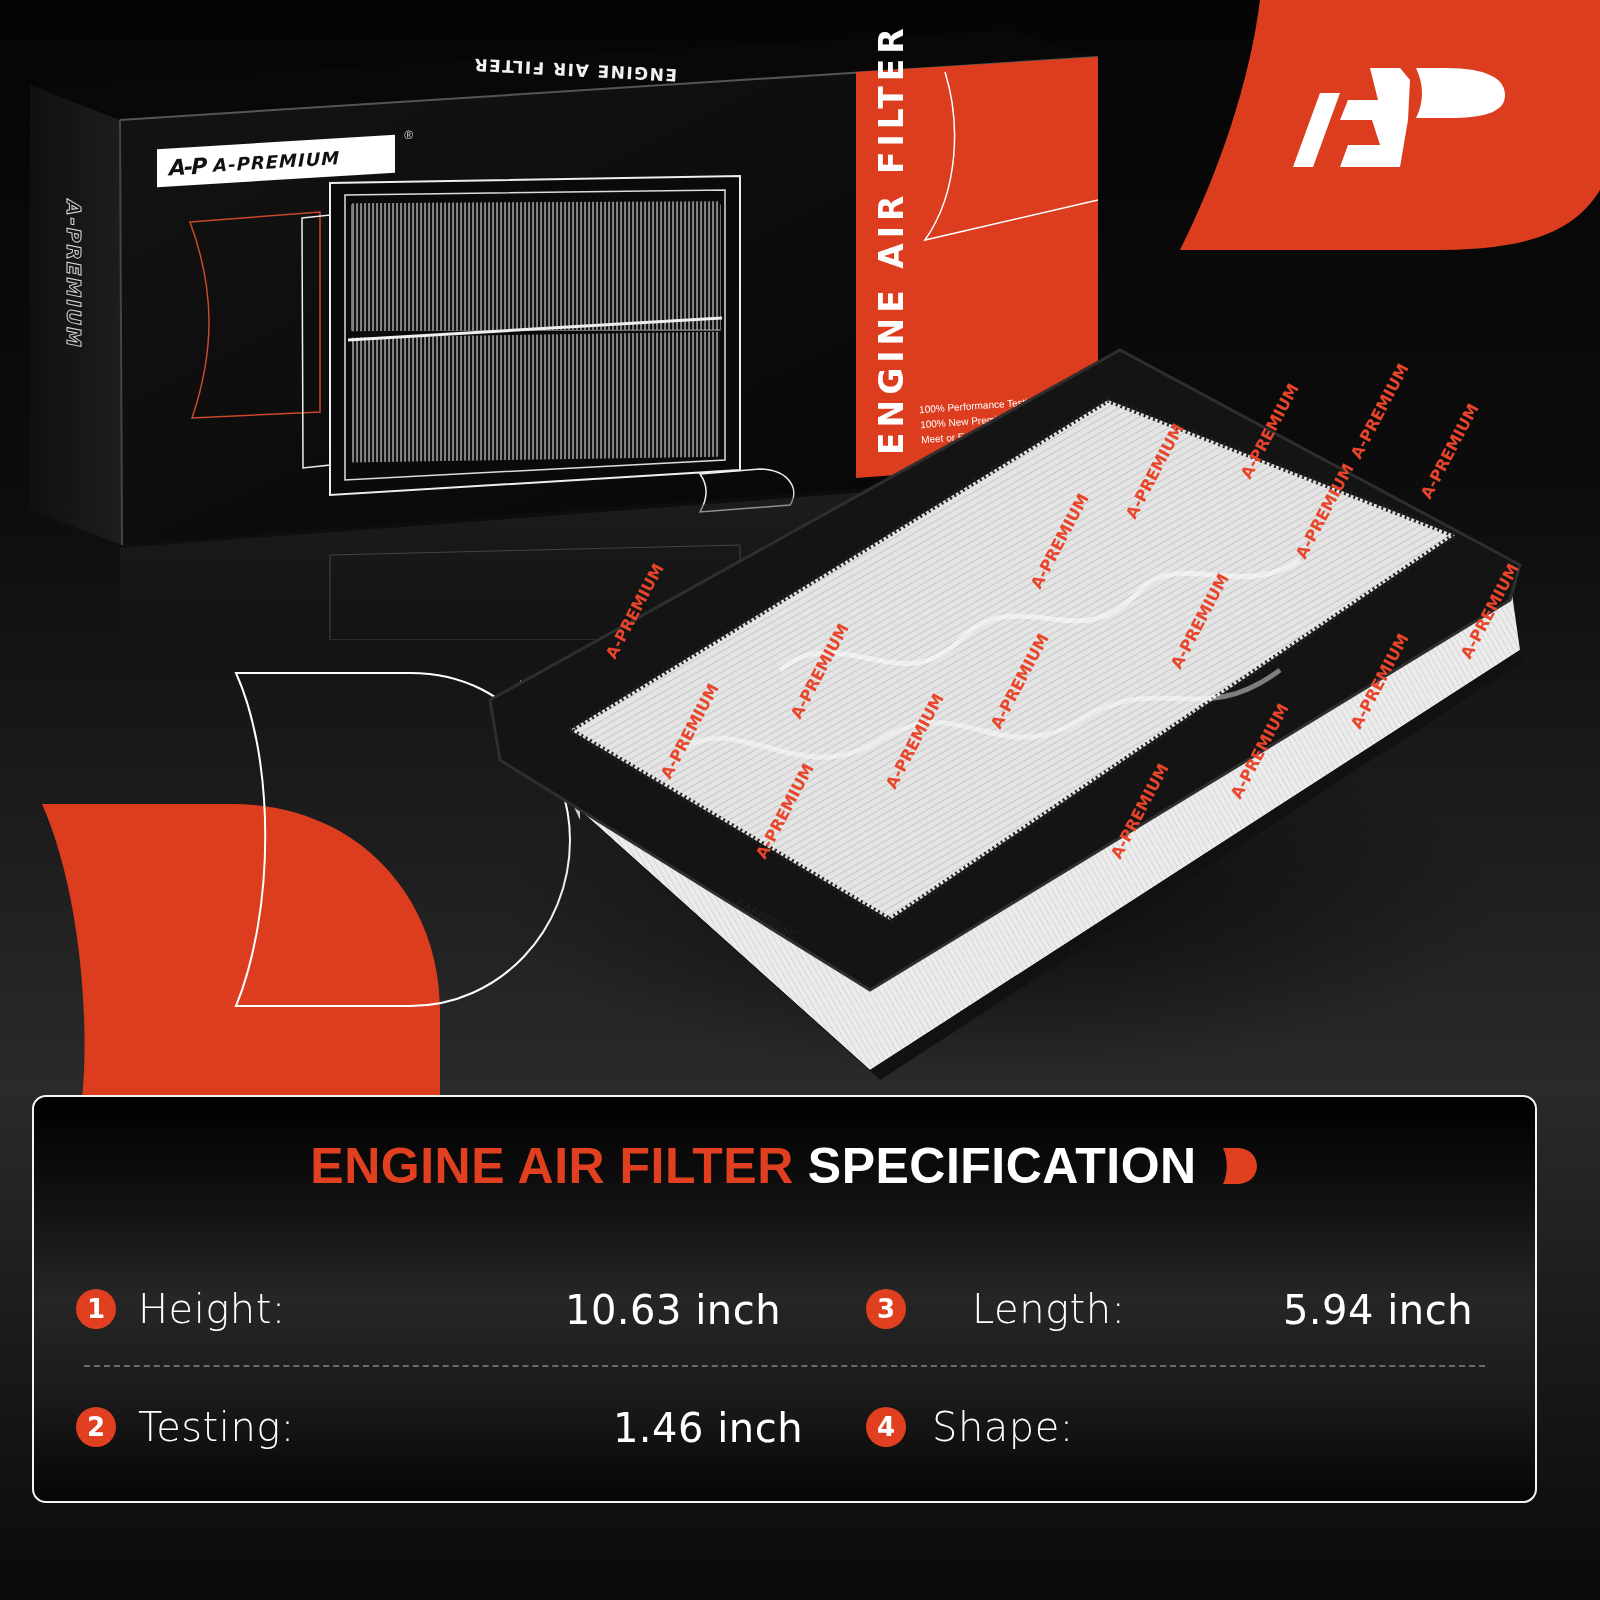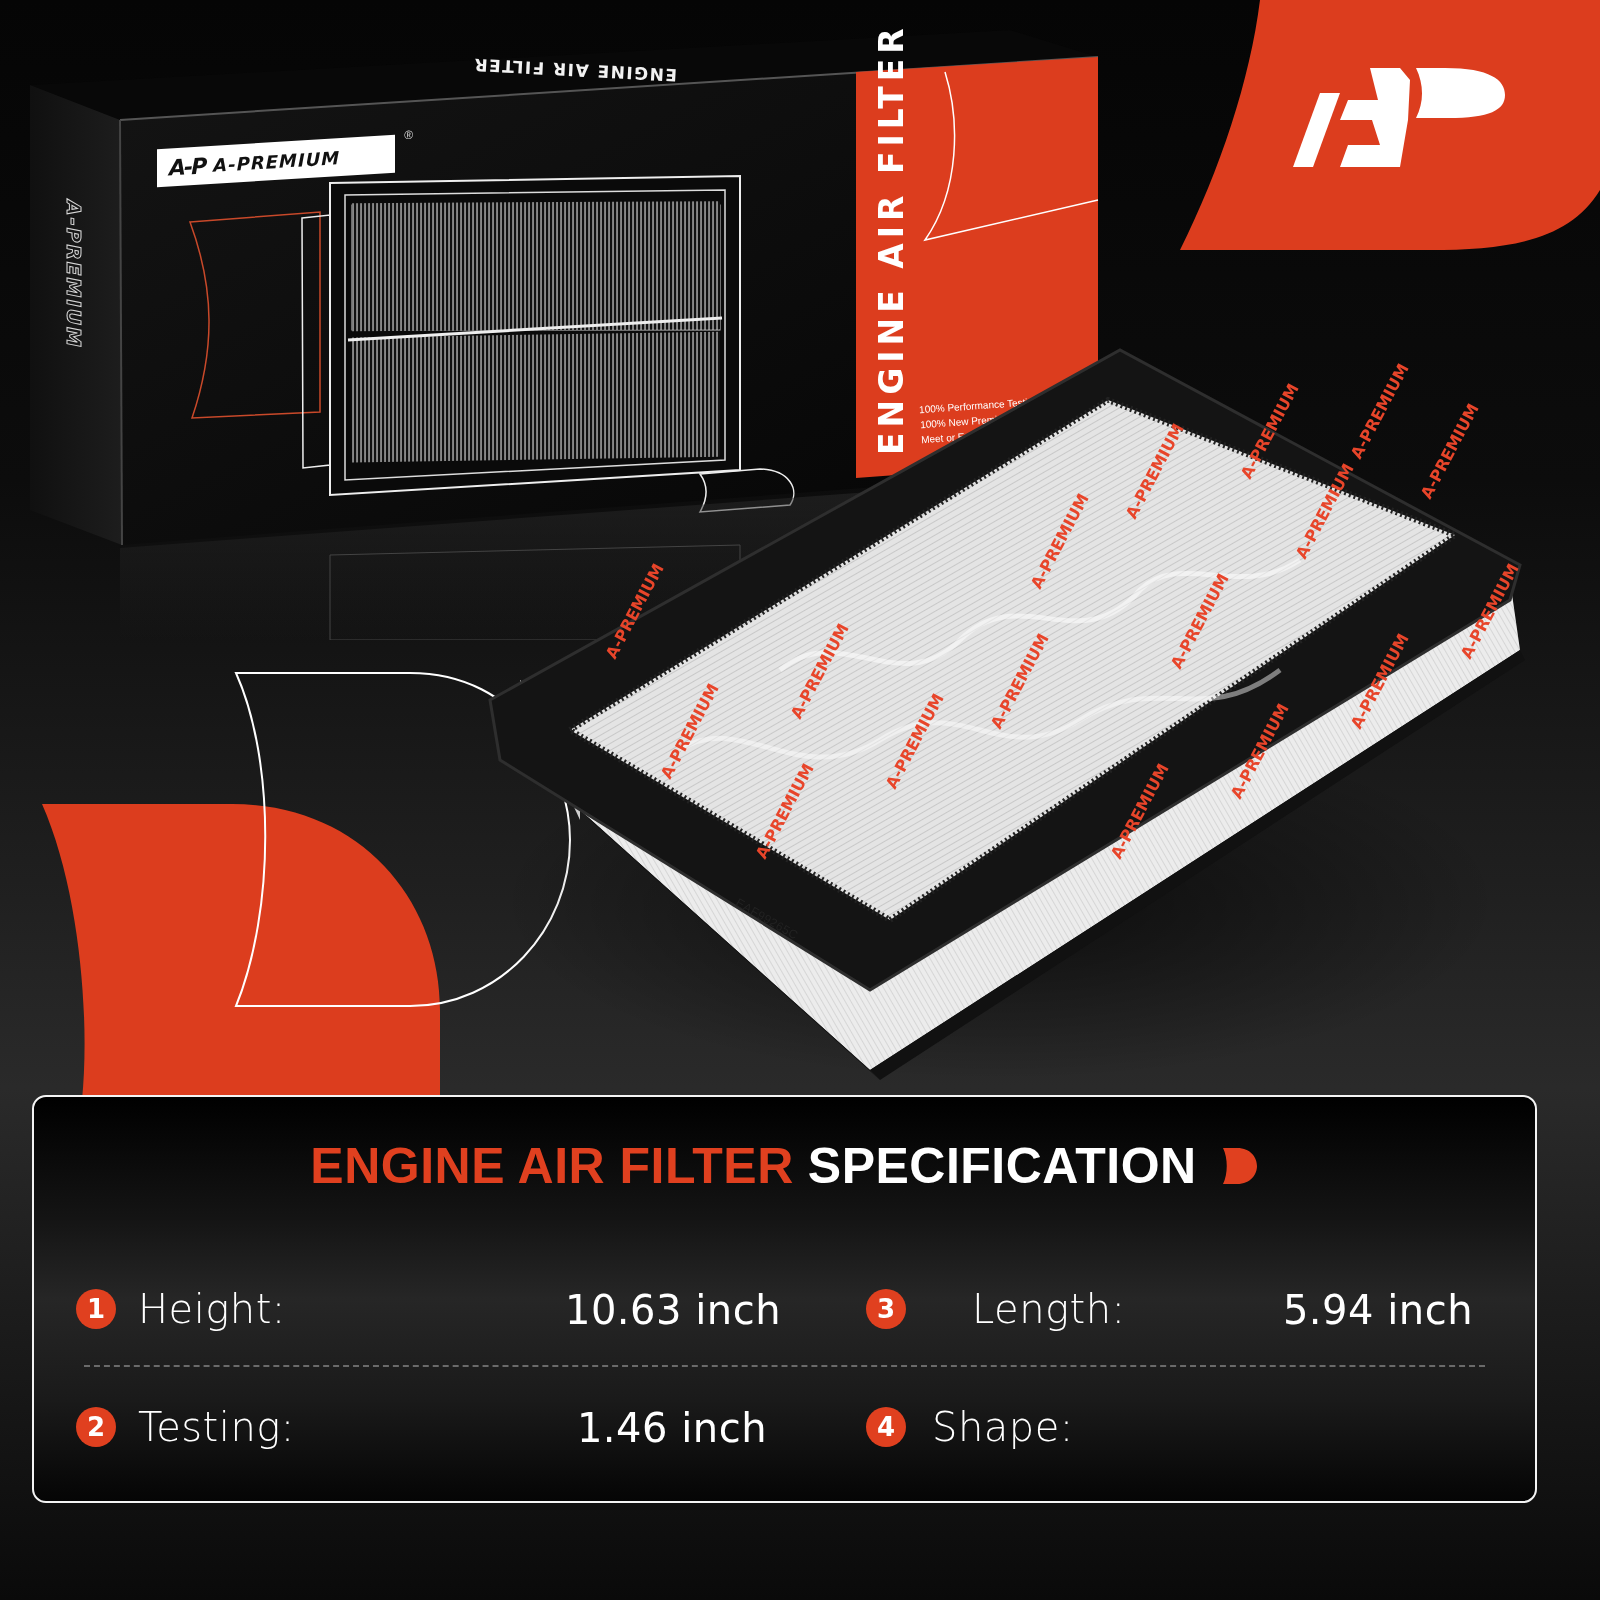--- a/index.html
+++ b/index.html
@@ -264,21 +264,21 @@
       <span class="spec-value" style="right:62px;">5.94 inch</span>
     </div>
 
     <div class="spec-divider"></div>
 
     <div class="spec-row r2">
       <div class="spec-item" style="left:42px;">
         <span class="spec-num">2</span>
         <span class="spec-label">Testing:</span>
       </div>
-      <span class="spec-value" style="right:768px;">1.46 inch</span>
+      <span class="spec-value" style="right:732px;">1.46 inch</span>
 
       <div class="spec-item" style="left:832px;">
         <span class="spec-num">4</span>
         <span class="spec-label" style="margin-left:26px;">Shape:</span>
       </div>
     </div>
   </div>
 </div>
 
 </body></html>

